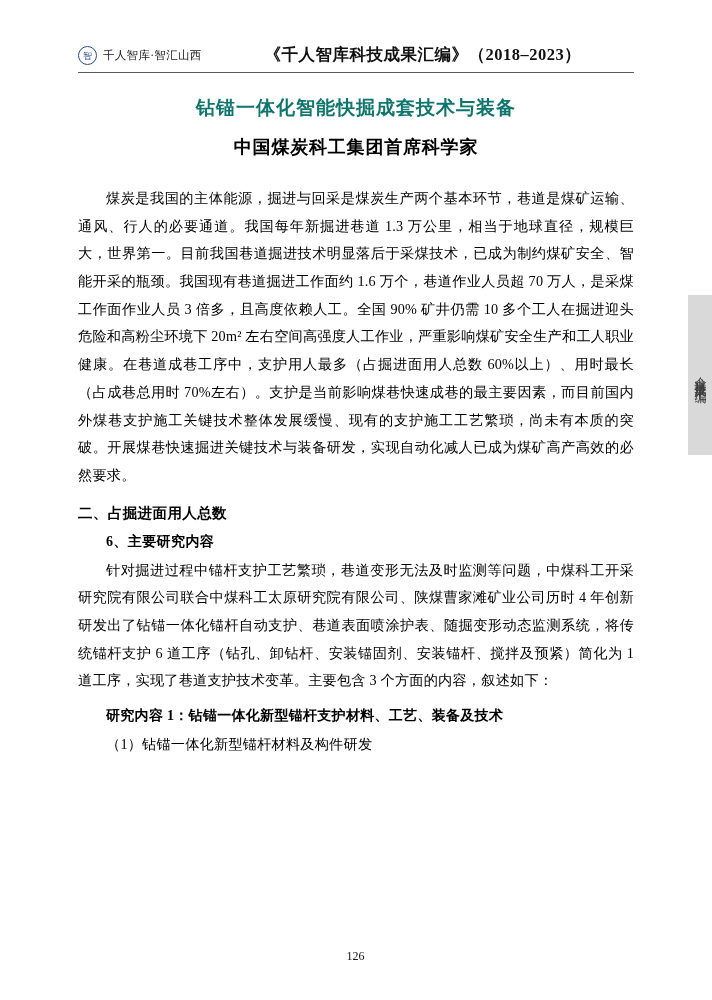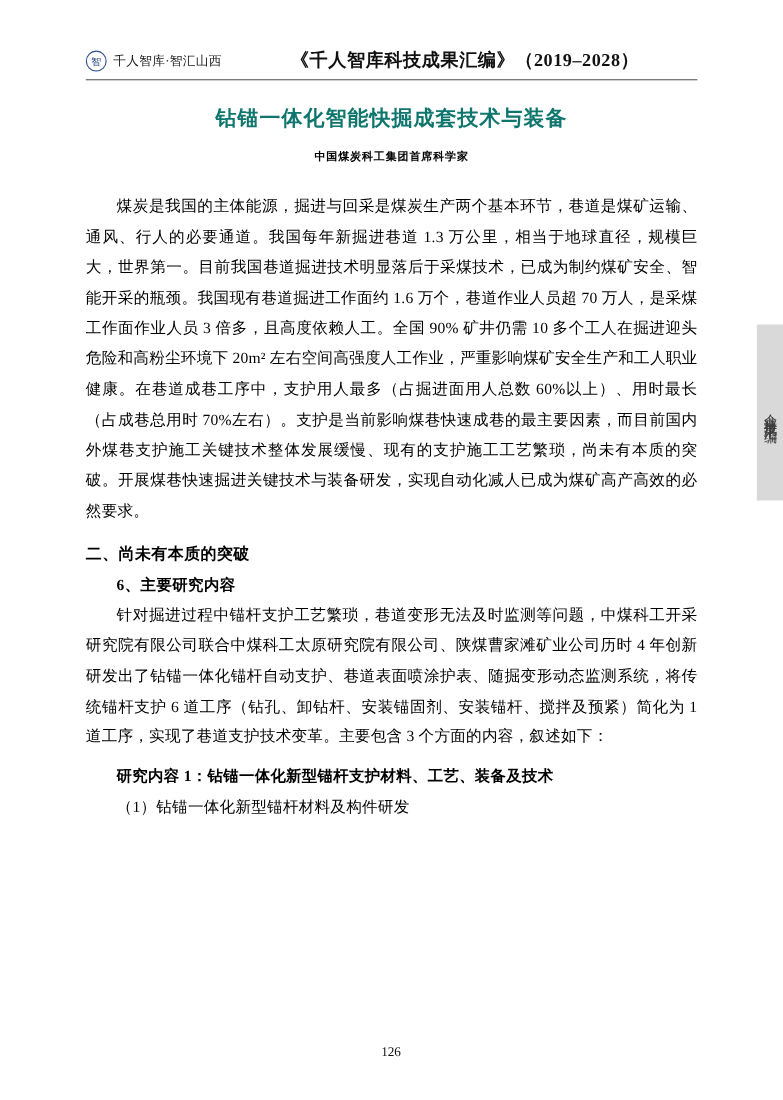--- a/index.html
+++ b/index.html
@@ -80,21 +80,21 @@
     font-family: "Liberation Serif", serif;
     font-size: 19px;
     font-weight: bold;
     color: #0f766e;
     letter-spacing: 1px;
     margin: 8px 0 14px 0;
   }
   .doc-subtitle {
     text-align: center;
     font-family: "Liberation Serif", serif;
-    font-size: 10px;
+    font-size: 18px;
     font-weight: bold;
     color: #000;
     letter-spacing: 0.8px;
     margin-bottom: 26px;
   }
 
   
   .section-head {
     font-family: "Liberation Serif", serif;
     font-size: 14.5px;
@@ -169,29 +169,29 @@
 <body>
 
 <div class="page">
   <div class="page-inner">
 
     <div class="header">
       <div class="brand">
         <div class="brand-logo">智</div>
         <div class="brand-text">千人智库·智汇山西</div>
       </div>
-      <div class="header-title">《千人智库科技成果汇编》（2019–2028）</div>
+      <div class="header-title">《千人智库科技成果汇编》（2018–2023）</div>
     </div>
 
     <div class="doc-title">钻锚一体化智能快掘成套技术与装备</div>
     <div class="doc-subtitle">中国煤炭科工集团首席科学家</div>
 
     <p class="para">煤炭是我国的主体能源，掘进与回采是煤炭生产两个基本环节，巷道是煤矿运输、通风、行人的必要通道。我国每年新掘进巷道 1.3 万公里，相当于地球直径，规模巨大，世界第一。目前我国巷道掘进技术明显落后于采煤技术，已成为制约煤矿安全、智能开采的瓶颈。我国现有巷道掘进工作面约 1.6 万个，巷道作业人员超 70 万人，是采煤工作面作业人员 3 倍多，且高度依赖人工。全国 90% 矿井仍需 10 多个工人在掘进迎头危险和高粉尘环境下 20m² 左右空间高强度人工作业，严重影响煤矿安全生产和工人职业健康。在巷道成巷工序中，支护用人最多（占掘进面用人总数 60%以上）、用时最长（占成巷总用时 70%左右）。支护是当前影响煤巷快速成巷的最主要因素，而目前国内外煤巷支护施工关键技术整体发展缓慢、现有的支护施工工艺繁琐，尚未有本质的突破。开展煤巷快速掘进关键技术与装备研发，实现自动化减人已成为煤矿高产高效的必然要求。</p>
 
-    <div class="section-head">二、尚未有本质的突破</div>
+    <div class="section-head">二、占掘进面用人总数</div>
     <div class="sub-head">6、主要研究内容</div>
     <p class="para">针对掘进过程中锚杆支护工艺繁琐，巷道变形无法及时监测等问题，中煤科工开采研究院有限公司联合中煤科工太原研究院有限公司、陕煤曹家滩矿业公司历时 4 年创新研发出了钻锚一体化锚杆自动支护、巷道表面喷涂护表、随掘变形动态监测系统，将传统锚杆支护 6 道工序（钻孔、卸钻杆、安装锚固剂、安装锚杆、搅拌及预紧）简化为 1 道工序，实现了巷道支护技术变革。主要包含 3 个方面的内容，叙述如下：</p>
     <div class="sub-head-2">研究内容 1：钻锚一体化新型锚杆支护材料、工艺、装备及技术</div>
     <p class="para">（1）钻锚一体化新型锚杆材料及构件研发</p>
 
   </div>
 
   <div class="side-tab">企业科技成果汇编</div>
 
   <div class="page-number">126</div>

